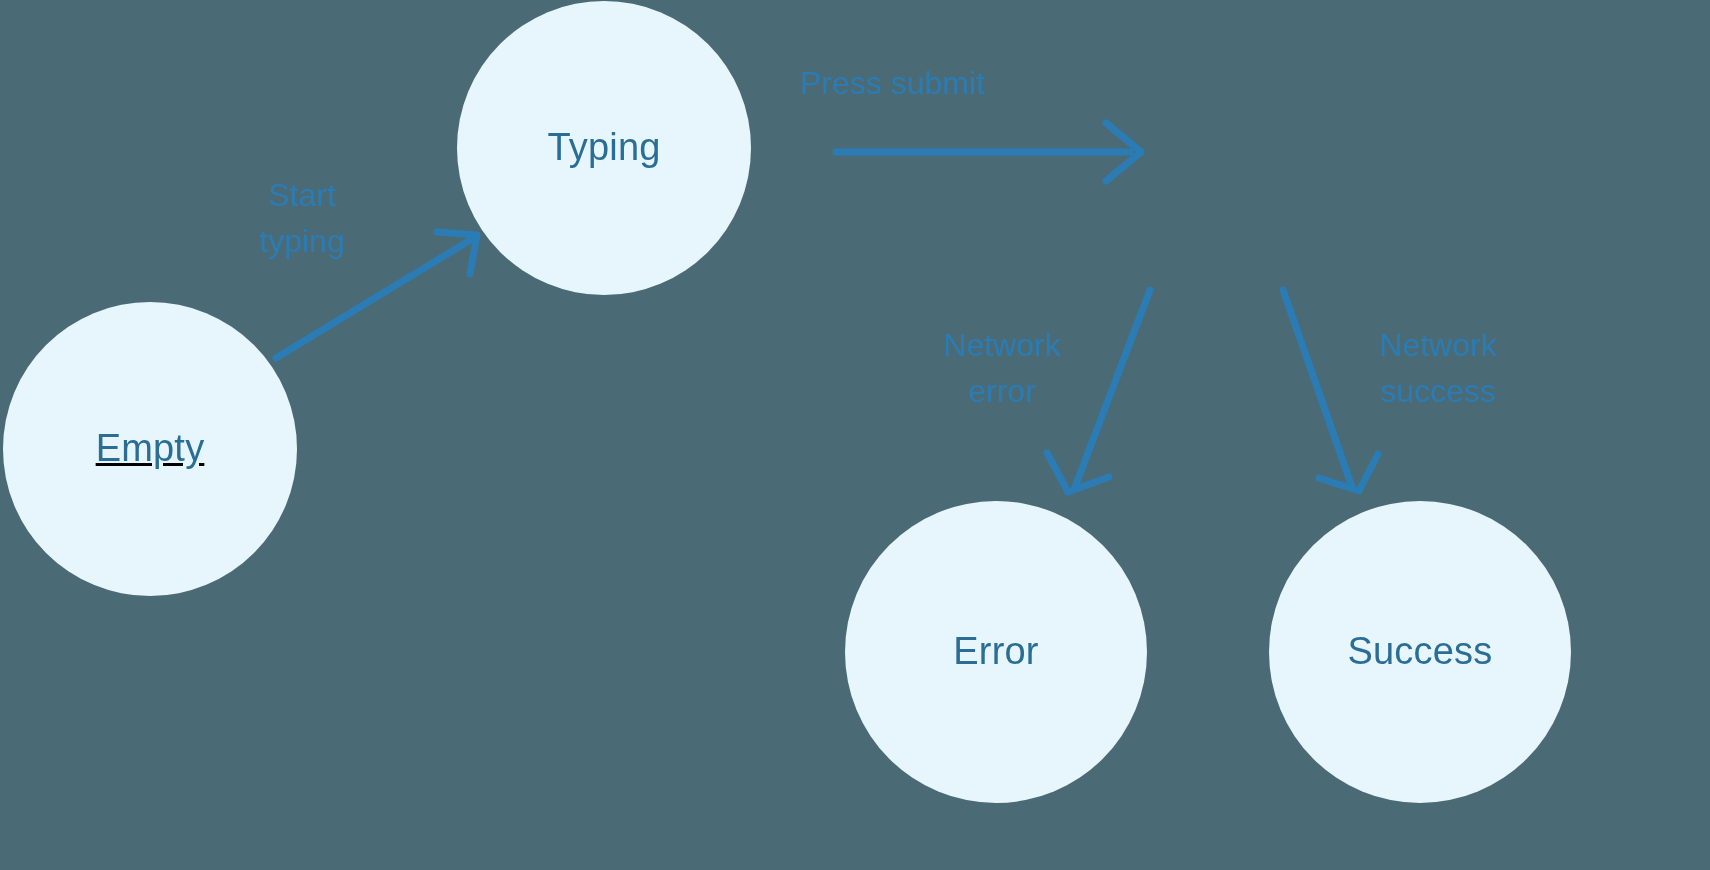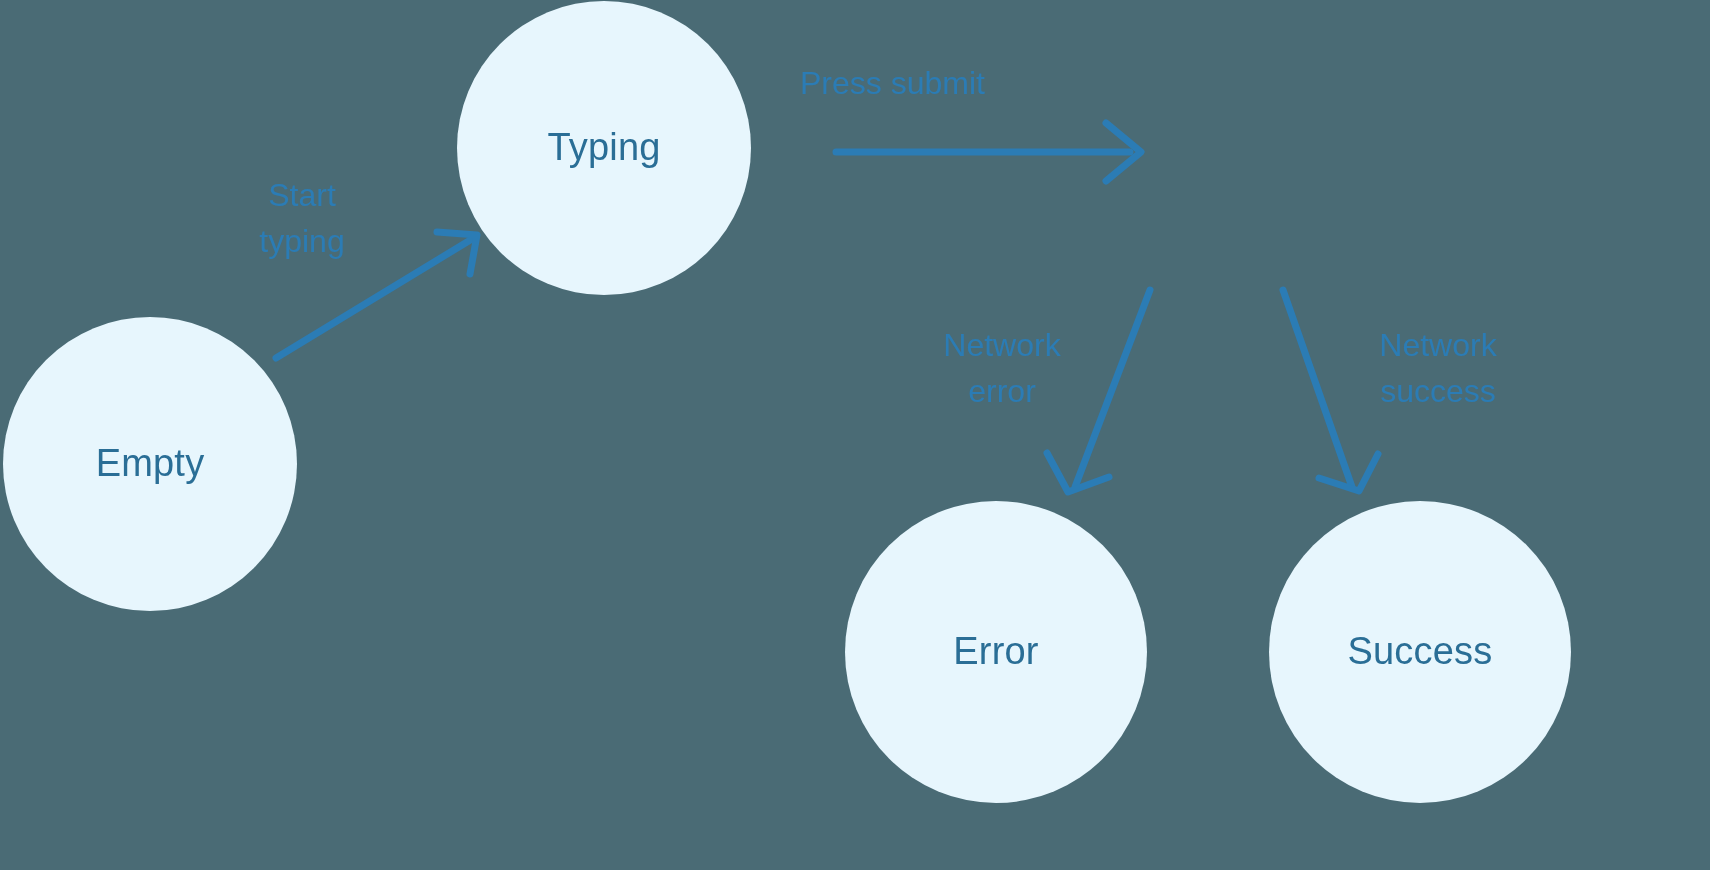--- a/index.html
+++ b/index.html
@@ -80,21 +80,21 @@
       <polyline points="1047,453 1068,492 1109,477" fill="none" stroke="#2b7cb5" stroke-width="7" stroke-linecap="round" stroke-linejoin="round"></polyline>
     </g>
 
     <g>
       <line x1="1283" y1="290" x2="1352" y2="487" stroke="#2b7cb5" stroke-width="7" stroke-linecap="round"></line>
       <polyline points="1319,478 1359,491 1378,454" fill="none" stroke="#2b7cb5" stroke-width="7" stroke-linecap="round" stroke-linejoin="round"></polyline>
     </g>
 
   </svg>
 
-  <div class="node-circle" style="left:3px; top:317px; width:294px; height:294px;">
+  <div class="node-circle" style="left:3px; top:302px; width:294px; height:294px;text-decoration:underline;">
     <span class="node-label">Empty</span>
   </div>
 
   <div class="node-circle" style="left:457px; top:1px; width:294px; height:294px;">
     <span class="node-label">Typing</span>
   </div>
 
 
   <div class="node-circle" style="left:845px; top:501px; width:302px; height:302px;">
     <span class="node-label">Error</span>

